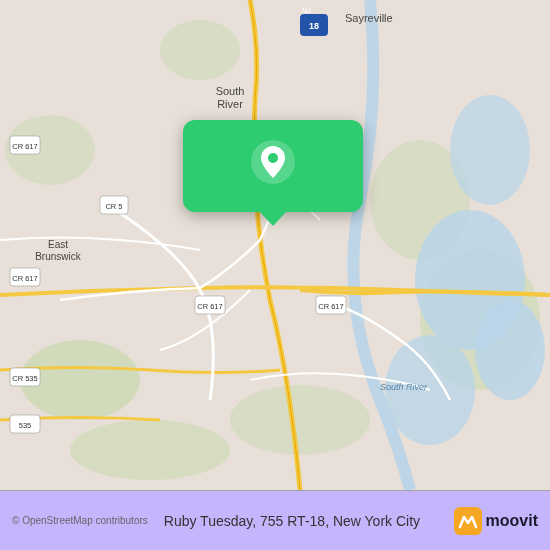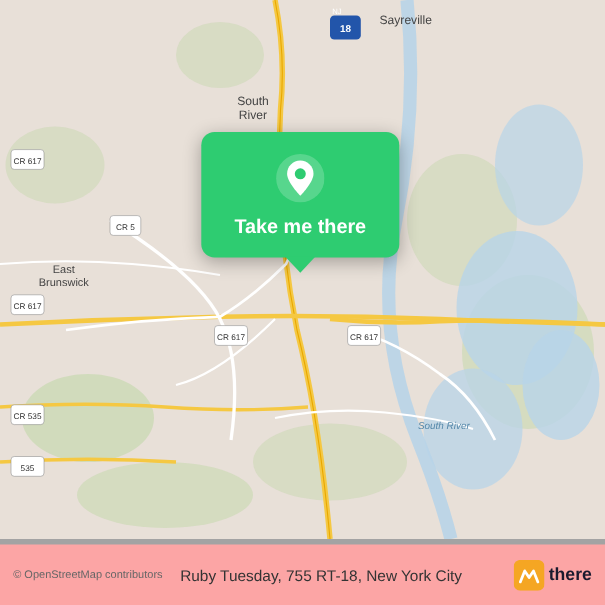--- a/index.html
+++ b/index.html
@@ -61,25 +61,25 @@
       line-height: 1.2;
     }
 
     
     #bottom-bar {
       position: absolute;
       bottom: 0;
       left: 0;
       width: 550px;
       height: 60px;
-      background: #fca5a5;
+      background: #c4b5fd;
       display: flex;
       align-items: center;
       padding: 0 12px;
-      border-top: 5px solid #a3a3a3;
+      border-top: 1px solid #a3a3a3;
     }
 
     .osm-logo {
       font-size: 10px;
       color: #666;
       margin-right: 8px;
       white-space: nowrap;
     }
 
     .bottom-title {
@@ -190,28 +190,27 @@
     <text x="380" y="390" font-size="9" fill="#5588aa" font-style="italic">South River</text>
   </svg>
 
   <div id="popup-card">
 
     <svg class="pin-icon" viewBox="0 0 44 44">
       <circle cx="22" cy="22" r="22" fill="rgba(255,255,255,0.2)"></circle>
       <path d="M22 6 C15.4 6 10 11.4 10 18 C10 26 22 38 22 38 C22 38 34 26 34 18 C34 11.4 28.6 6 22 6Z" fill="white"></path>
       <circle cx="22" cy="18" r="5" fill="#2ecc71"></circle>
     </svg>
-    <span class="popup-label">Take me there</span>
   </div>
 </div>
 
 <div id="bottom-bar">
   <span class="osm-logo">© OpenStreetMap contributors</span>
   <span class="bottom-title">Ruby Tuesday, 755 RT-18, New York City</span>
   <div class="moovit-logo">
 
     <svg class="moovit-icon" viewBox="0 0 28 28">
       <rect width="28" height="28" rx="6" fill="#f5a623"></rect>
       <path d="M6 20 L10 10 L14 16 L18 10 L22 20" stroke="white" stroke-width="2.5" fill="none" stroke-linejoin="round" stroke-linecap="round"></path>
     </svg>
-    <span class="moovit-text">there</span>
+    <span class="moovit-text">moovit</span>
   </div>
 </div>
 
 </body></html>

